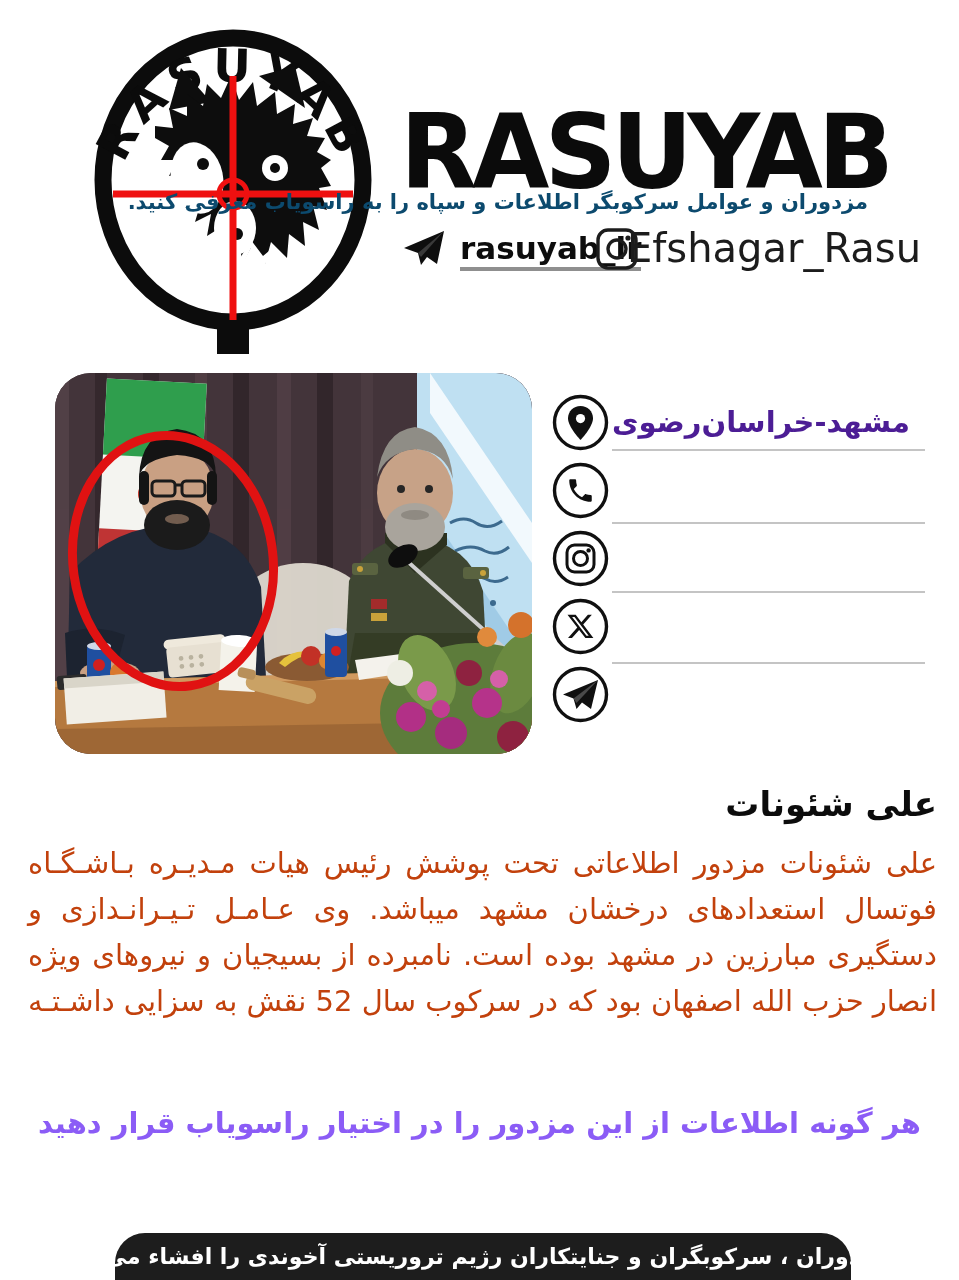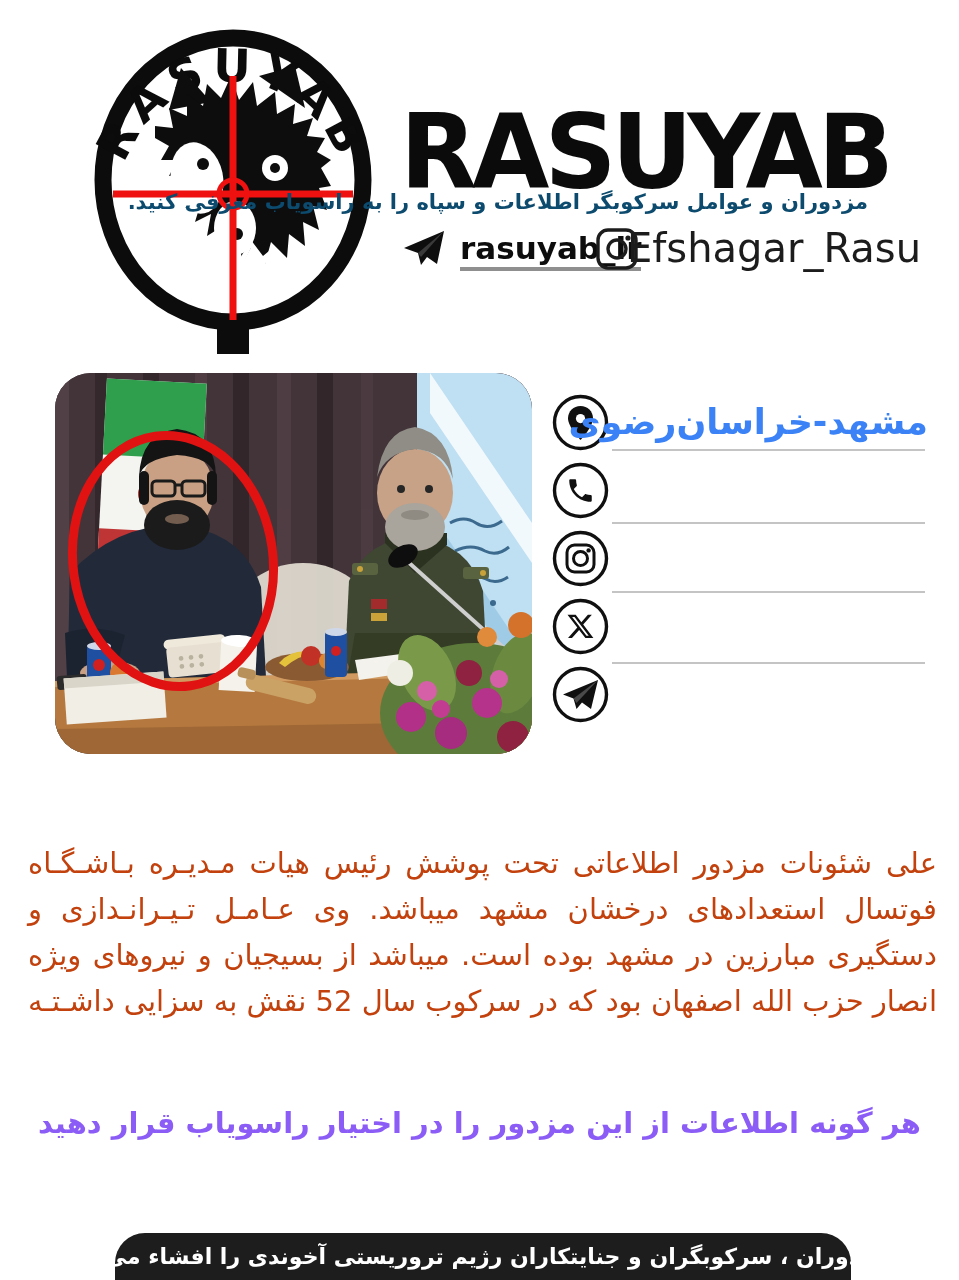--- a/index.html
+++ b/index.html
@@ -33,21 +33,21 @@
 
   
   .photo{
     left:55px;top:373px;width:477px;height:381px;border-radius:36px;overflow:hidden;
     background:#43343a;
   }
   .contact-icon{width:57px;height:57px;left:552px;}
   .contact-row-line{left:612px;width:313px;height:2px;background:#c4c4c4;}
   .location-text{
     left:612px;top:398px;width:316px;height:48px;line-height:48px;
-    direction:rtl;text-align:right;font-size:35px;font-weight:bold;color:#3b82f6;white-space:nowrap;
+    direction:rtl;text-align:left;font-size:29px;font-weight:bold;color:#4c1d95;white-space:nowrap;
   }
 
   
   .crowd{left:0;top:820px;width:959px;height:460px;opacity:.58;}
   .subject-name{
     right:22px;top:784px;direction:rtl;text-align:right;
     font-size:34px;font-weight:bold;color:#0c0c0c;
   }
   .bio{left:28px;top:840px;width:909px;}
   .bio-line{
@@ -351,25 +351,26 @@
             <rect x="240" y="240" width="44" height="160" rx="12" fill="#404040"></rect>
           <circle cx="320" cy="245" r="15" fill="#c2c2c2"></circle>
             <rect x="299" y="260" width="42" height="150" rx="12" fill="#4e4e4e"></rect>
         </g>
         <ellipse cx="120" cy="435" rx="280" ry="95" fill="#2f2f2f" opacity="0.5"></ellipse>
         <ellipse cx="700" cy="440" rx="300" ry="70" fill="#8a8a8a" opacity="0.5"></ellipse>
       </g>
     </svg>
   </div>
 
+  <div class="abs subject-name">علی شئونات</div>
 
   <div class="abs bio">
     <div class="bio-line">علی شئونات مزدور اطلاعاتی تحت پوشش رئیس هیات مـدیـره  بـاشـگـاه</div>
     <div class="bio-line">فوتسال استعدادهای درخشان مشهد میباشد. وی  عـامـل  تـیـرانـدازی  و</div>
-    <div class="bio-line">دستگیری مبارزین در مشهد بوده است. میباشد از بسیجیان و نیروهای ویژه</div>
+    <div class="bio-line">دستگیری مبارزین در مشهد بوده است. نامبرده از بسیجیان و نیروهای ویژه</div>
     <div class="bio-line">انصار حزب الله اصفهان بود که در سرکوب سال 52 نقش به سزایی  داشـتـه</div>
   </div>
 
   <div class="abs cta-line">هر گونه اطلاعات از این مزدور را در اختیار راسویاب قرار دهید</div>
 
   <div class="abs footer-bar">
     <span class="footer-slogan">.::ما مزدوران ، سرکوبگران و جنایتکاران رژیم تروریستی آخوندی را افشاء می کنیم::.</span>
   </div>
 
 </div>

